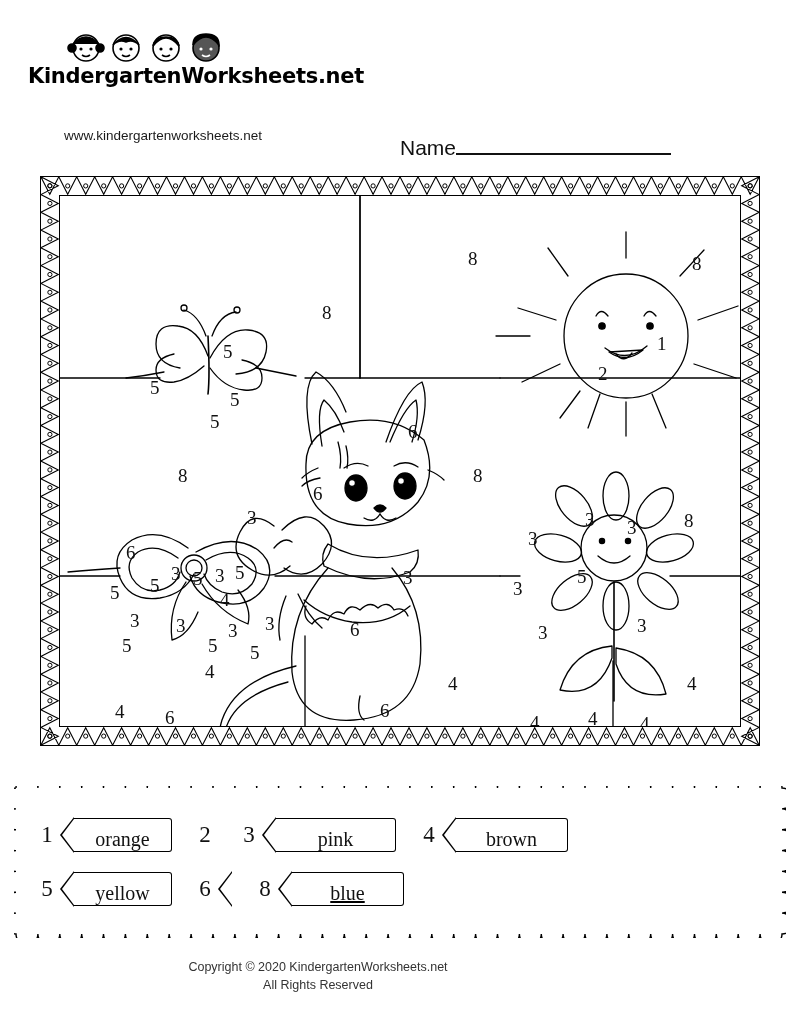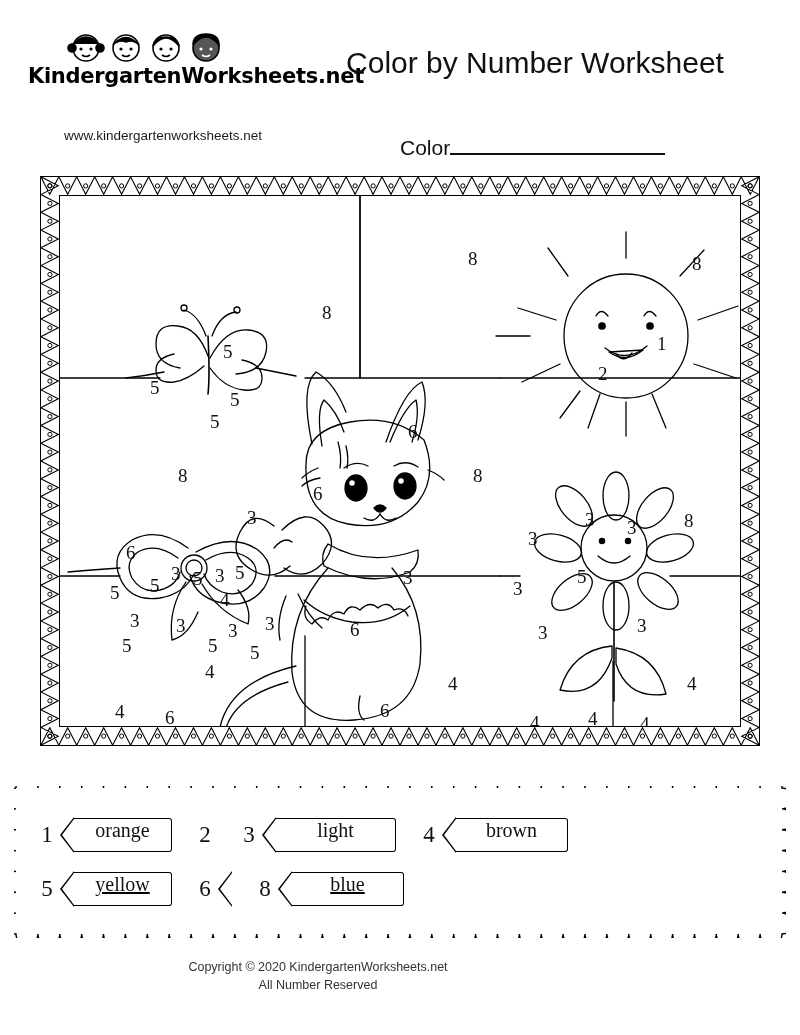--- a/index.html
+++ b/index.html
@@ -178,21 +178,21 @@
     width: 0; height: 0;
     border-top: 16px solid transparent;
     border-bottom: 16px solid transparent;
     border-right: 12px solid #fff;
   }
   .crayon-body {
     border: 1.6px solid #000;
     border-left: none;
     height: 34px;
     display: flex;
-    align-items: flex-start;
+    align-items: flex-end;
     justify-content: center;
     padding: 0 10px;
     box-sizing: border-box;
     border-radius: 0 3px 3px 0;
   }
   .crayon-label {
     font-family: "Liberation Serif", serif;
     font-size: 20px;
     color: #111;
     white-space: nowrap;
@@ -244,24 +244,23 @@
         <path d="M135 17 q13 -16 26 0 q0 -11 -13 -11 q-13 0 -13 11" fill="#000"></path>
         <circle cx="143" cy="21" r="1.6" fill="#fff" stroke="none"></circle>
         <circle cx="153" cy="21" r="1.6" fill="#fff" stroke="none"></circle>
         <path d="M144 27 q4 3 8 0" stroke="#fff"></path>
       </g>
     </svg>
     <div class="logo-wordmark">KindergartenWorksheets.net</div>
     <div class="logo-url">www.kindergartenworksheets.net</div>
   </div>
 
-  <div class="worksheet-title">Color by Number Worksheet</div>
 
   <div class="name-row">
-    <span>Color</span><span class="name-line"></span>
+    <span>Name</span><span class="name-line"></span>
   </div>
 </div>
 
 <div class="frame">
   <div class="frame-border-outer"></div>
   <div class="frame-border-inner"></div>
 
   <svg class="deco" width="720" height="570">
     <g fill="none" stroke="#000" stroke-width="1.1">
       
@@ -613,40 +612,40 @@
           </span>
         </div>
         <div class="legend-item" style="margin-right: 22px;">
           <span class="legend-num">2</span>
         </div>
         <div class="legend-item" style="margin-right: 22px;">
           <span class="legend-num">3</span>
           <span class="crayon">
             <span class="crayon-tip"></span>
             <span class="crayon-body" style="width: 120px;">
-              <span class="crayon-label">light</span>
+              <span class="crayon-label">pink</span>
             </span>
           </span>
         </div>
         <div class="legend-item" style="margin-right: 22px;">
           <span class="legend-num">4</span>
           <span class="crayon">
             <span class="crayon-tip"></span>
             <span class="crayon-body" style="width: 112px;">
               <span class="crayon-label">brown</span>
             </span>
           </span>
         </div>
       </div>
       <div class="legend-row">
         <div class="legend-item" style="margin-right: 22px;">
           <span class="legend-num">5</span>
           <span class="crayon">
             <span class="crayon-tip"></span>
-            <span class="crayon-body" style="width: 98px; text-decoration: underline;">
+            <span class="crayon-body" style="width: 98px;">
               <span class="crayon-label">yellow</span>
             </span>
           </span>
         </div>
         <div class="legend-item" style="margin-right: 22px;">
           <span class="legend-num">6</span>
           <span class="crayon">
             <span class="crayon-tip"></span>
           </span>
         </div>
@@ -658,14 +657,14 @@
               <span class="crayon-label">blue</span>
             </span>
           </span>
         </div>
       </div>
     </div>
 </div>
 
 <div class="footer">
   <div>Copyright © 2020 KindergartenWorksheets.net</div>
-  <div>All Number Reserved</div>
+  <div>All Rights Reserved</div>
 </div>
 
 </body></html>

